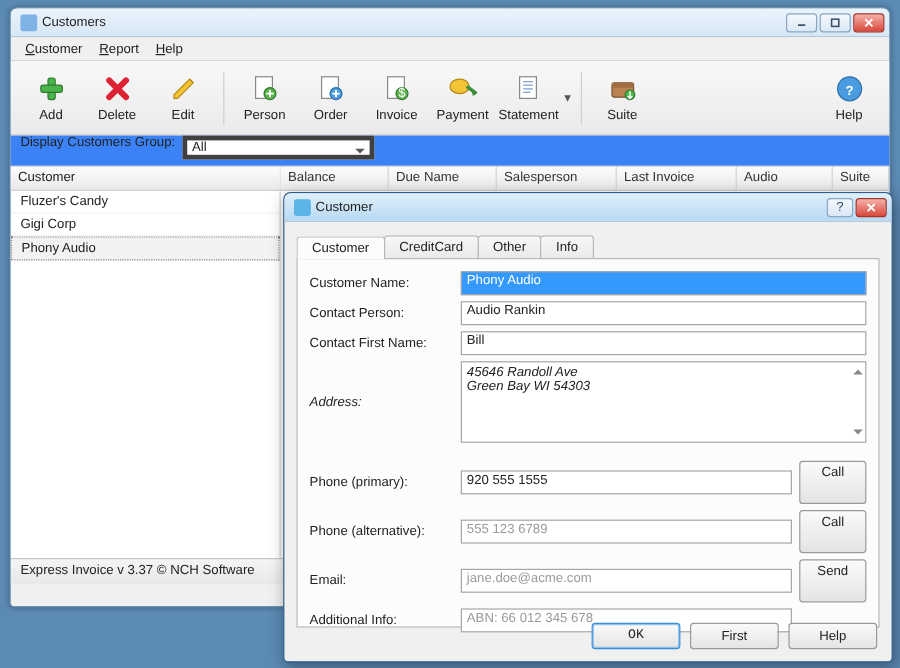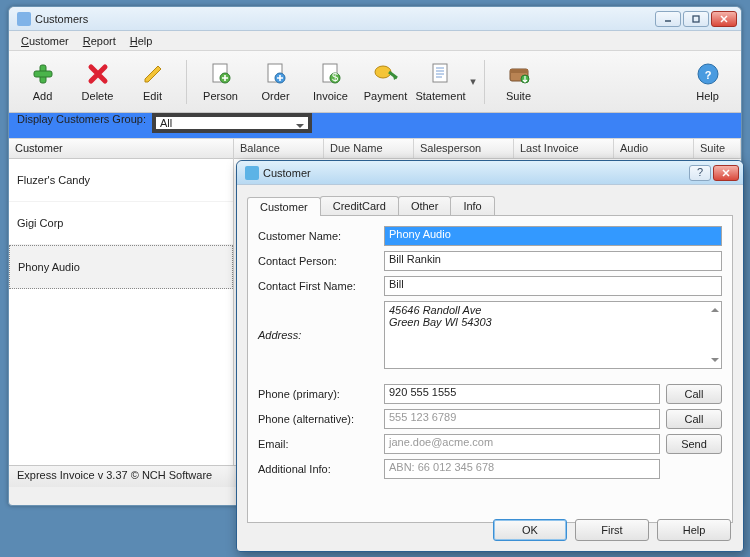--- a/index.html
+++ b/index.html
@@ -24,21 +24,21 @@
 .tsep{width:1px;height:44px;background:#cfcfcf;margin:0 6px;}
 .tdrop{width:10px;height:56px;display:flex;align-items:center;justify-content:center;cursor:pointer;color:#555;}
 .filterrow{height:26px;display:flex;gap:6px;padding:0 8px;border-bottom:1px solid #d6d6d6;background:#3b82f6;}
 .combo{position:relative;width:160px;height:20px;background:#fff;border:4px solid #404040;display:flex;align-items:center;padding:0 4px;cursor:pointer;}
 .combo::after{content:"";position:absolute;right:4px;top:7px;border:4px solid transparent;border-top-color:#555;}
 .headers{height:20px;background:linear-gradient(#fcfcfc,#e9e9e9);border-bottom:1px solid #c9c9c9;display:flex;}
 .headers .hd{border-right:1px solid #d4d4d4;padding:3px 6px;color:#333;}
 .body{position:relative;flex:1;display:flex;height:326px;}
 .custlist{width:225px;border-right:1px solid #d0d0d0;background:#fff;}
 .custlist .hd{height:20px;background:linear-gradient(#fcfcfc,#e9e9e9);border-bottom:1px solid #c9c9c9;padding:3px 6px;}
-.custlist .row{padding:15px 8px;border-bottom:1px solid #f2f2f2;cursor:pointer;}
+.custlist .row{padding:3px 8px;border-bottom:1px solid #f2f2f2;cursor:pointer;}
 .custlist .row.sel{background:#f2f2f2;border:1px dotted #888;}
 .status{height:22px;border-top:1px solid #c7c7c7;background:linear-gradient(#f4f4f4,#e8e8e8);padding:3px 8px;}
 
 
 .dialog{position:absolute;left:236px;top:160px;width:508px;height:392px;background:#F0F0F0;border:1px solid #2b5f8f;border-radius:6px 6px 4px 4px;box-shadow:2px 4px 12px rgba(0,0,0,.35);}
 .dialog .titlebar{background:linear-gradient(#dff0fb,#b8d9f2);}
 .dialog .titlebar .ticon{background:#5cb3e6;}
 .qmark{width:22px;height:16px;border:1px solid #8aa7c2;border-radius:3px;background:linear-gradient(#f3f8fd,#dbe8f5);display:flex;align-items:center;justify-content:center;margin-right:2px;cursor:pointer;}
 .dlgbody{padding:8px 10px 6px 10px;}
 .tabs{display:flex;height:22px;align-items:flex-end;}
@@ -47,25 +47,25 @@
 .panel{border:1px solid #b8b8b8;background:#fcfcfc;padding:10px 10px;height:308px;}
 .frow{display:flex;align-items:center;margin-bottom:5px;}
 .frow.tall{align-items:center;font-style:italic;}
 .flab{width:126px;}
 .finput{flex:1;height:20px;border:1px solid #a6a6a6;background:#fff;padding:1px 4px;}
 .finput.sel{background:#3399ff;color:#fff;}
 .finput.ph{color:#9a9a9a;}
 .ftext{flex:1;height:68px;border:1px solid #a6a6a6;background:#fff;padding:2px 4px 2px 4px;position:relative;}
 .ftext .sbtn{position:absolute;right:2px;top:2px;border:4px solid transparent;border-bottom-color:#888;}
 .ftext .sdn{position:absolute;right:2px;bottom:2px;border:4px solid transparent;border-top-color:#888;}
-.fbtn{width:56px;height:20px;margin-left:6px;border:1px solid #9a9a9a;border-radius:3px;background:linear-gradient(#fafafa,#e4e4e4);cursor:pointer;text-align:center;line-height:18px;}
+.fbtn{width:56px;height:36px;margin-left:6px;border:1px solid #9a9a9a;border-radius:3px;background:linear-gradient(#fafafa,#e4e4e4);cursor:pointer;text-align:center;line-height:18px;}
 .spacer{height:10px;}
 .dlgbtns{position:absolute;right:12px;bottom:10px;display:flex;gap:8px;}
 .dbtn{width:74px;height:22px;border:1px solid #9a9a9a;border-radius:3px;background:linear-gradient(#fafafa,#e4e4e4);cursor:pointer;text-align:center;line-height:20px;}
-.dbtn.def{border:1px solid #3b8fd4;box-shadow:0 0 0 1px #8fc3ec inset;}
+.dbtn.def{border:1px solid #3b8fd4;box-shadow:0 0 0 1px #8fc3ec inset;font-family:Liberation Mono, monospace;}
 
 
 svg{display:block;}
 </style>
 </head>
 <body>
 
 <div class="mainwin">
   <div class="titlebar">
     <div class="ticon"></div>
@@ -253,21 +253,21 @@
       <div class="tab">Info</div>
     </div>
     <div class="panel">
 
       <div class="frow">
         <div class="flab">Customer Name:</div>
         <div class="finput sel">Phony Audio</div>
       </div>
       <div class="frow">
         <div class="flab">Contact Person:</div>
-        <div class="finput">Bill Rankin</div>
+        <div class="finput">Audio Rankin</div>
       </div>
       <div class="frow">
         <div class="flab">Contact First Name:</div>
         <div class="finput">Bill</div>
       </div>
       <div class="frow tall">
         <div class="flab">Address:</div>
         <div class="ftext">
           <div>45646 Randoll Ave</div>
           <div>Green Bay WI 54303</div>

